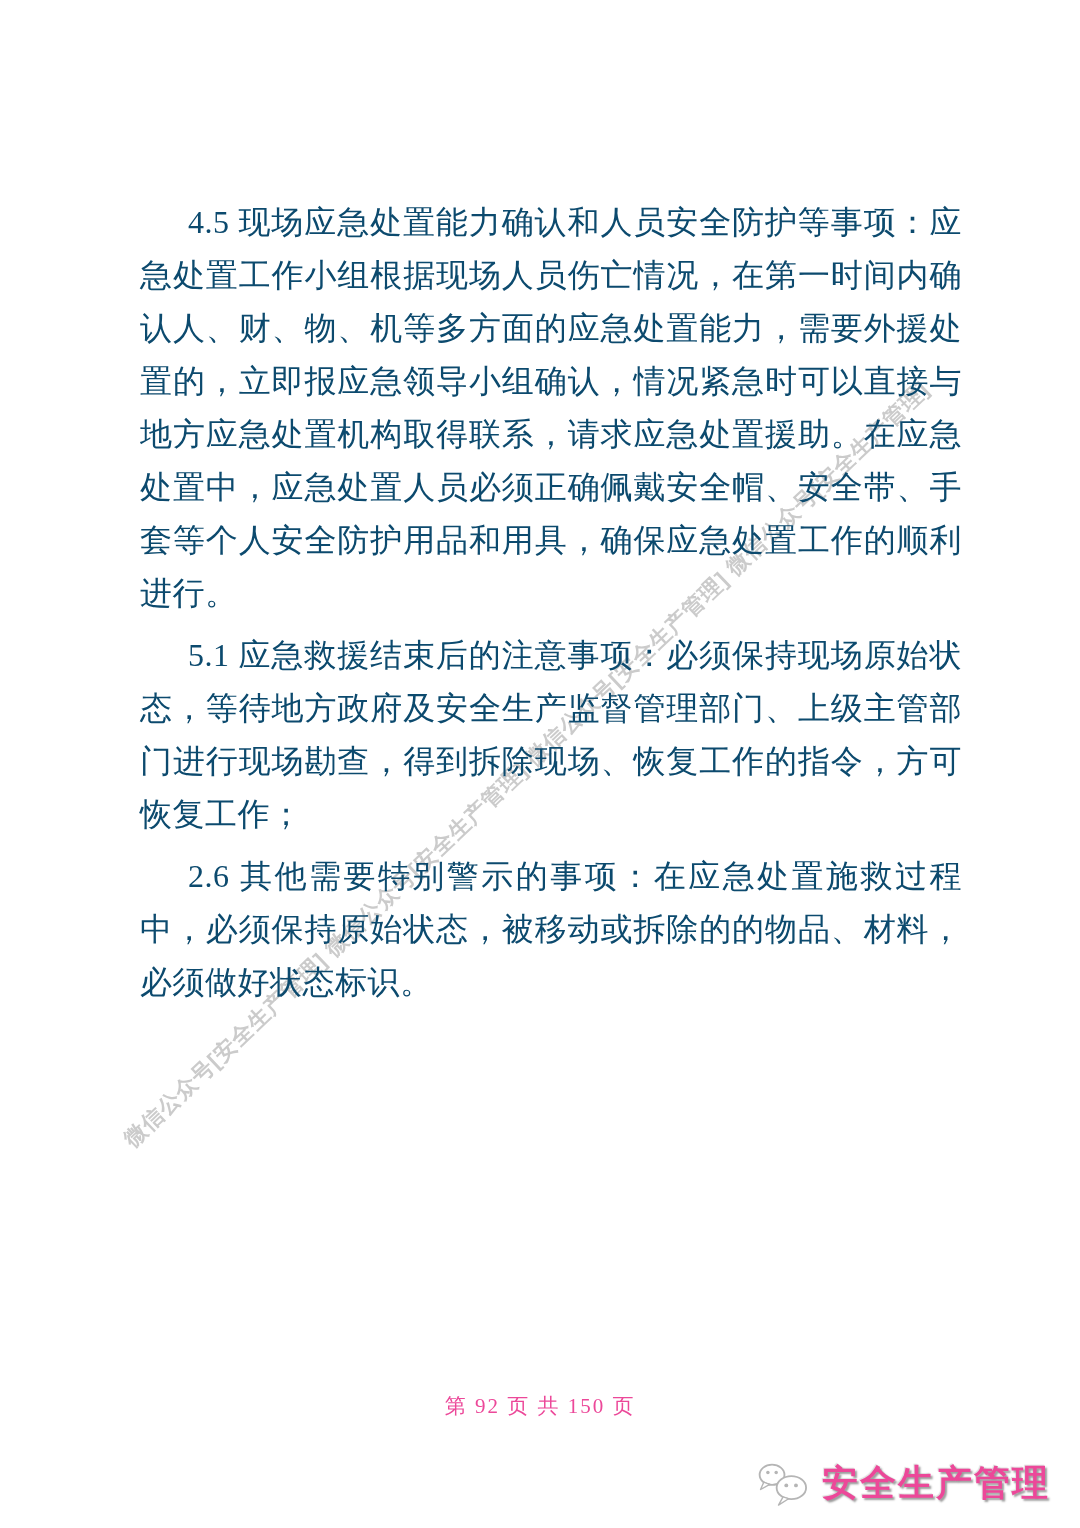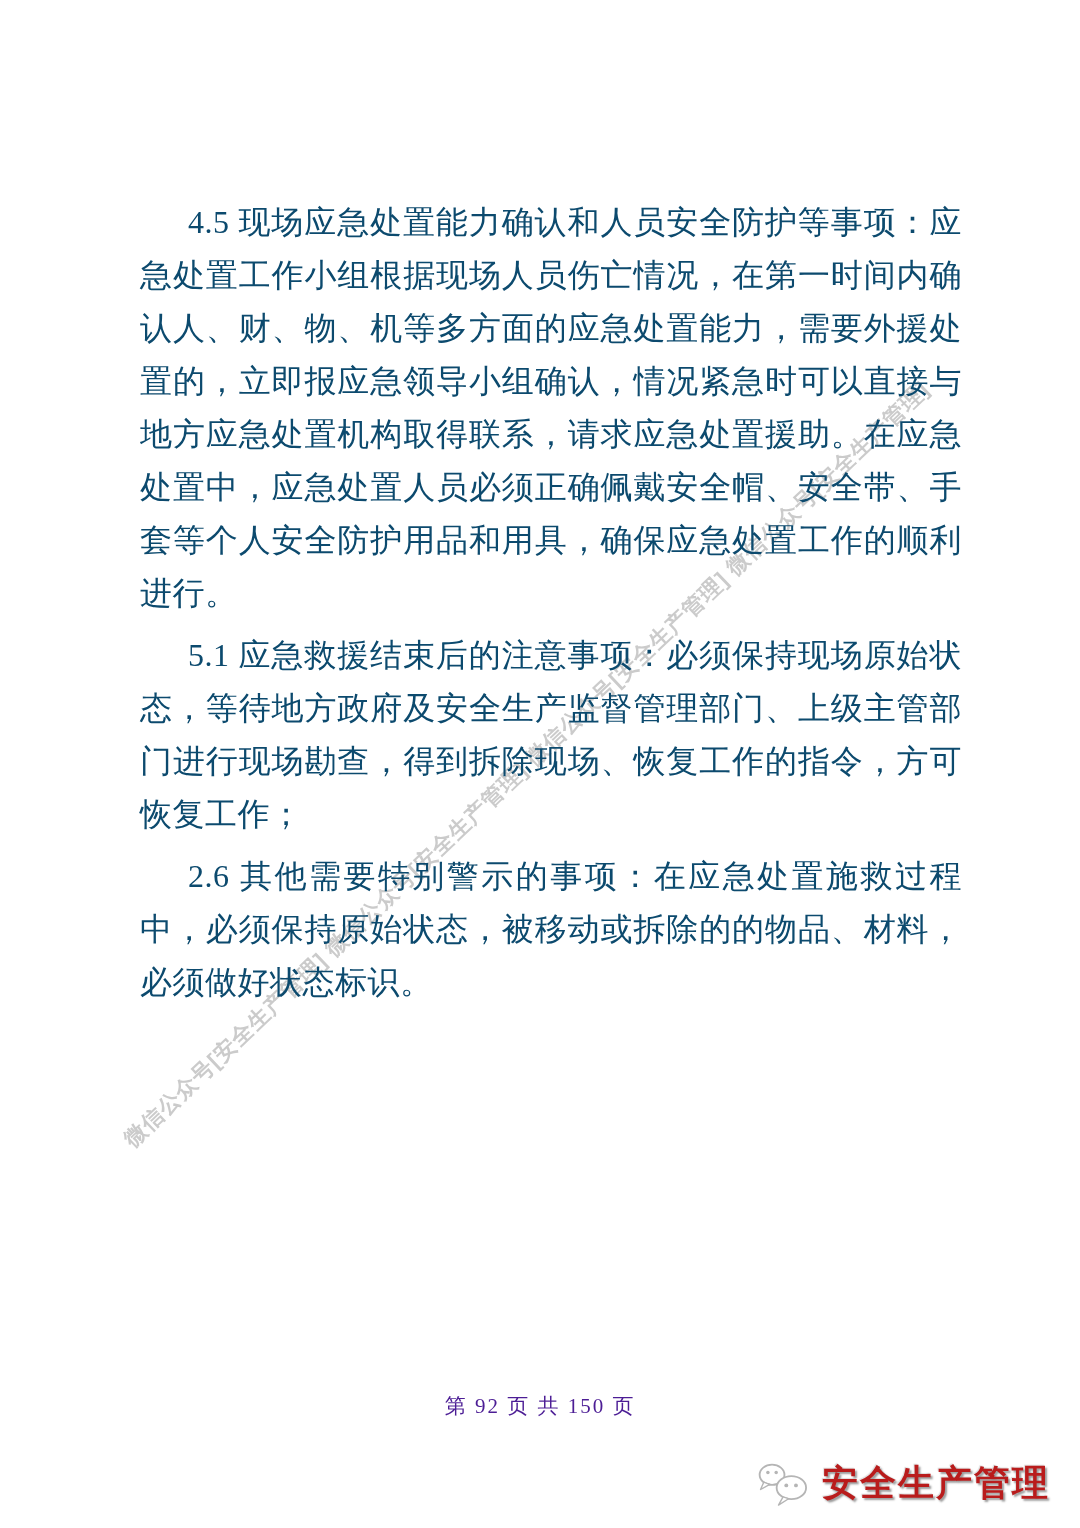--- a/index.html
+++ b/index.html
@@ -36,36 +36,36 @@
     line-height:53px;
     text-align:justify;
     letter-spacing:0.5px;
   }
   .content p { margin:0 0 9px 0; text-indent:48px; }
   .footer {
     position:absolute;
     left:0; top:1392px; width:100%;
     text-align:center;
     font-size:21px;
-    color:#4c1d95;
+    color:#ec4899;
     letter-spacing:2px;
     z-index:2;
   }
   .brand {
     position:absolute;
     right:30px; bottom:20px;
     display:flex; align-items:center; gap:8px;
     z-index:3;
   }
   .brand-label {
     font-family:"Liberation Sans","DejaVu Sans",sans-serif;
     font-weight:bold;
     font-size:36px;
     letter-spacing:2px;
-    color:#b91c1c;
+    color:#ec4899;
     text-shadow:2px 2px 2px #9c9c9c, -1px -1px 1px #dedede;
     white-space:nowrap;
   }
   .wechat-icon svg { display:block; }
 </style>
 </head>
 <body>
 
 <div class="page">
 

